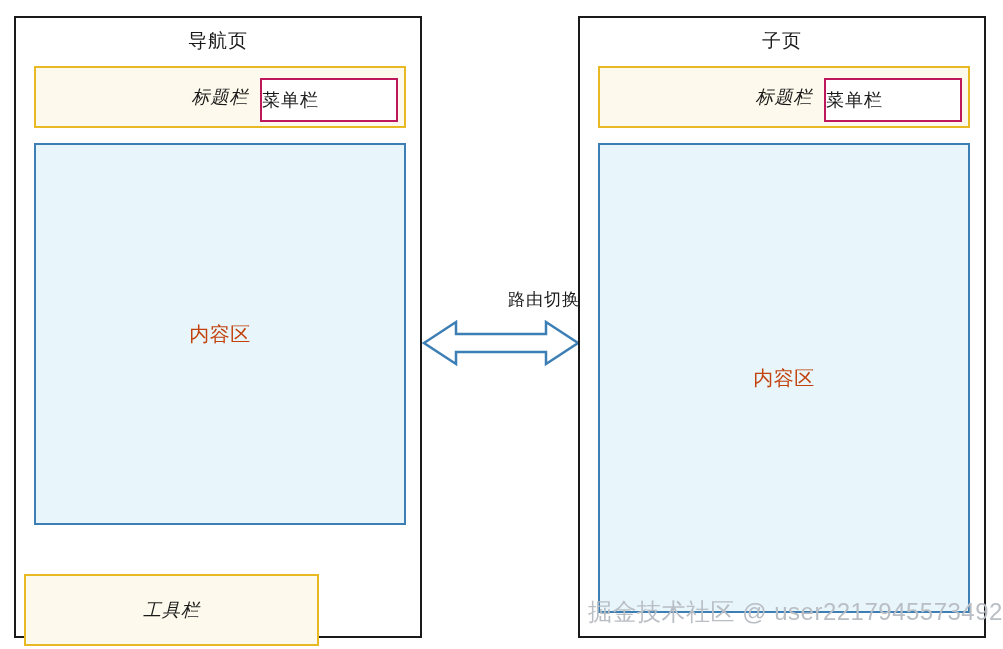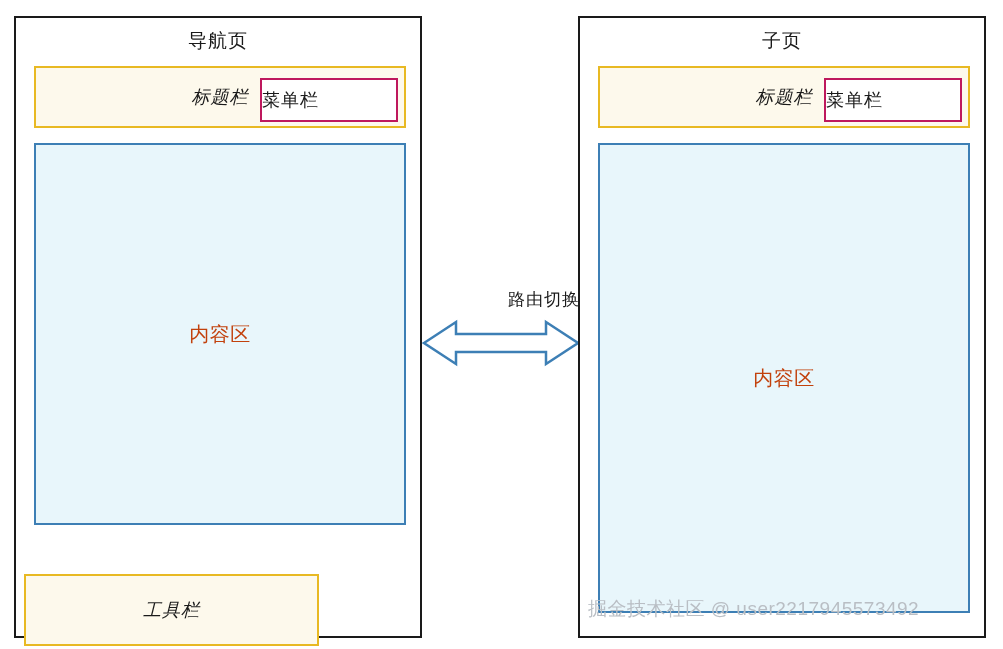--- a/index.html
+++ b/index.html
@@ -122,21 +122,21 @@
     position: absolute;
     left: 0;
     top: 22px;
   }
 
   
   .watermark {
     position: absolute;
     left: 588px;
     top: 596px;
-    font-size: 19px;
+    font-size: 24px;
     color: #b9bec4;
     white-space: nowrap;
     letter-spacing: 0.5px;
   }
 </style>
 </head>
 <body>
 
 <div class="canvas">
 

